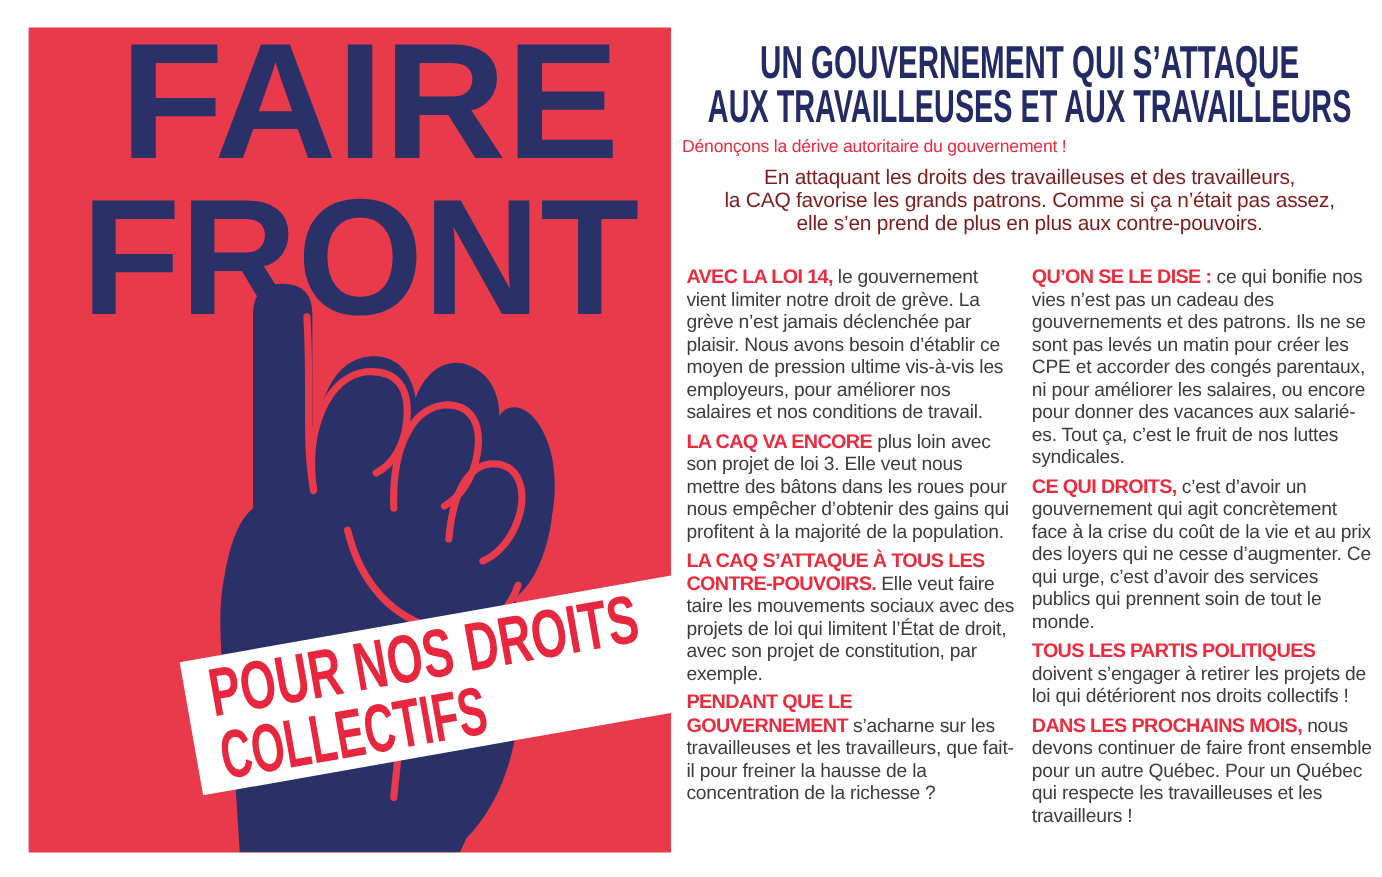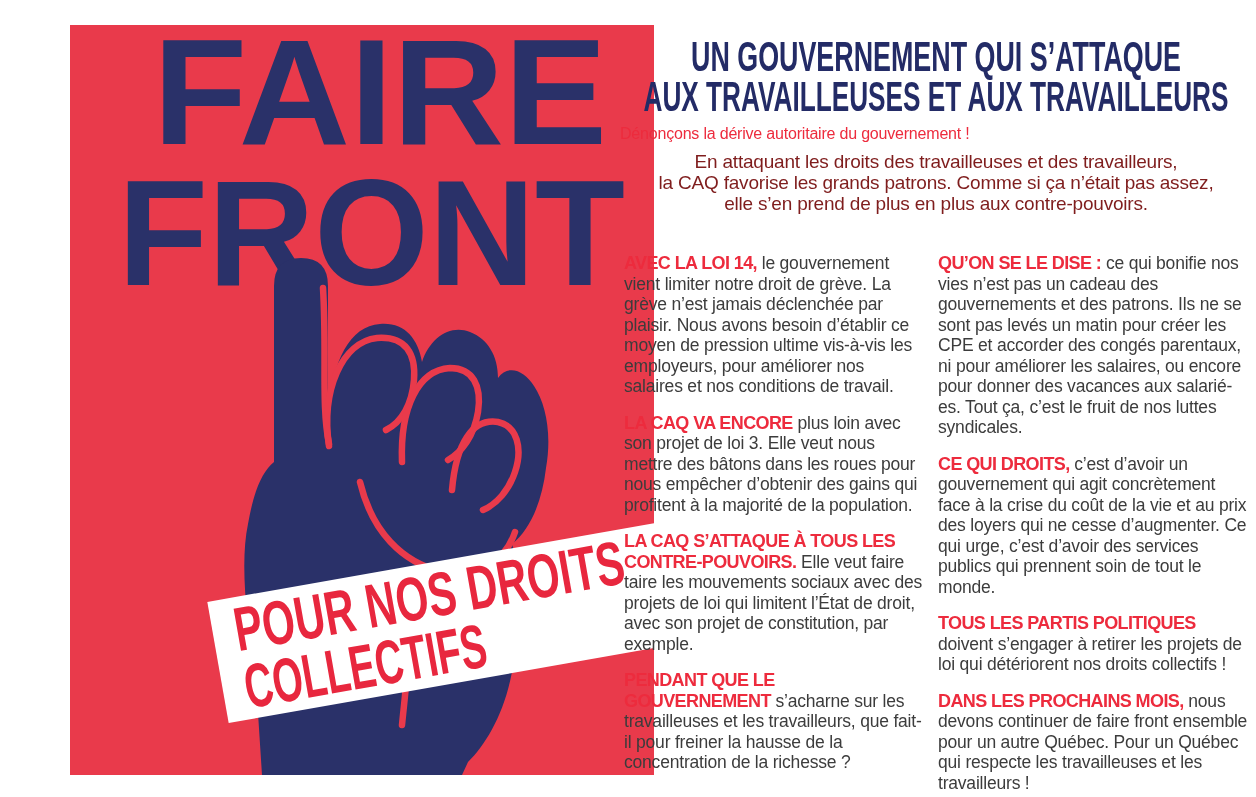--- a/index.html
+++ b/index.html
@@ -10,21 +10,21 @@
     --accent-red:#ED2B3D;
     --body-text:#3C3C3C;
   }
   *{margin:0;padding:0;box-sizing:border-box;}
   html,body{width:1256px;height:797px;background:#fff;overflow:hidden;
     font-family:"Liberation Sans","DejaVu Sans",sans-serif;}
   .page{position:relative;width:1256px;height:797px;background:#fff;}
 
   
   .poster{position:absolute;left:26px;top:25px;width:584px;height:750px;
-    background:var(--background-red);overflow:hidden;margin-left:44px;}
+    background:var(--background-red);overflow:hidden;}
   .headline-svg{position:absolute;left:0;top:0;width:584px;height:300px;}
   .headline-svg text{fill:var(--navy);font-family:"Liberation Sans","DejaVu Sans",sans-serif;
     font-weight:bold;font-size:150px;}
   .fist-svg{position:absolute;left:140px;top:195px;width:340px;height:555px;}
   .fist-body{fill:var(--navy);}
   .fist-line{fill:none;stroke:var(--background-red);stroke-width:6.5;stroke-linecap:round;}
   .banner{position:absolute;left:148px;top:576px;width:650px;height:123px;background:#fff;
     transform:rotate(-10deg);transform-origin:0 50%;}
   .banner-svg{position:absolute;left:0;top:0;width:650px;height:123px;}
   .banner-svg text{fill:var(--banner-text-red);font-family:"Liberation Sans","DejaVu Sans",sans-serif;
@@ -43,21 +43,21 @@
   .title-svg text{fill:var(--title-navy);font-family:"Liberation Sans","DejaVu Sans",sans-serif;
     font-weight:bold;font-size:42px;}
   .subtitle{position:absolute;left:0;top:100px;width:100%;text-align:left;
     color:var(--accent-red);font-weight:normal;font-size:16px;letter-spacing:-.2px;}
   .intro{position:absolute;left:0;top:126px;width:100%;text-align:center;
     color:#7f1d1d;font-size:19px;line-height:21px;letter-spacing:-.2px;}
   .columns{position:absolute;left:4px;top:212px;width:628px;display:flex;gap:14px;}
   .col-left{width:300px;}
   .col-right{width:314px;}
   .columns p{font-size:17.5px;line-height:20.5px;color:var(--body-text);
-    letter-spacing:-.2px;margin:16px 0 6px 0;}
+    letter-spacing:-.2px;margin:4px 0 6px 0;}
   .lead{color:var(--accent-red);font-weight:bold;font-size:18px;letter-spacing:-.6px;}
 </style>
 </head>
 <body>
 
 <div class="page">
 
   <div class="poster">
 
     <svg class="headline-svg" viewBox="0 0 584 300">

